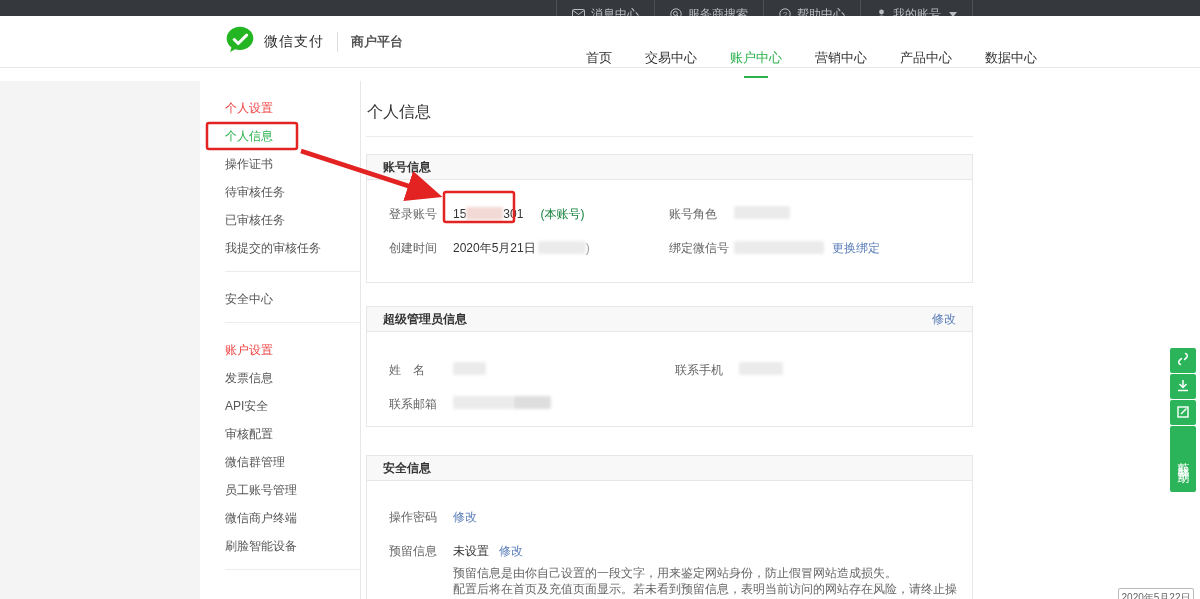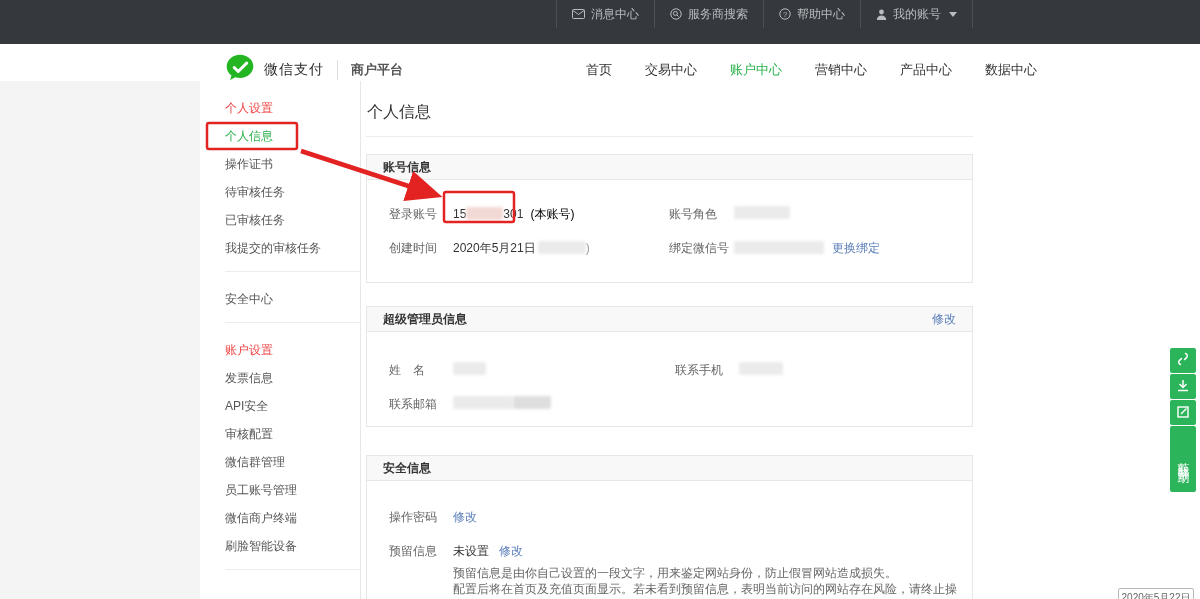--- a/index.html
+++ b/index.html
@@ -1,33 +1,33 @@
 <!DOCTYPE html>
 <html><head>
 <meta charset="utf-8">
 <style>
   * { margin:0; padding:0; box-sizing:border-box; }
   html,body { width:1200px; height:599px; overflow:hidden; }
   body { position:relative; font-family:"Liberation Sans","DejaVu Sans",sans-serif; background:#fff; color:#333; }
 
   
-  .topbar { position:relative; height:44px; background:#35383c; }
+  .topbar { position:relative; height:16px; background:#35383c; }
   .topbar-group { position:absolute; right:227px; top:0; height:28px; display:flex; }
   .topbar-cell { display:flex; align-items:center; gap:6px; padding:0 15px; border-left:1px solid rgba(255,255,255,0.12); font-size:12px; color:#b9bdc1; cursor:pointer; }
   .topbar-cell:last-child { border-right:1px solid rgba(255,255,255,0.12); }
   .topbar-cell svg { display:block; }
   .caret-down { width:0; height:0; border-left:4px solid transparent; border-right:4px solid transparent; border-top:5px solid #b9bdc1; margin-left:2px; }
 
   
   .header { position:relative; height:52px; background:#fff; border-bottom:1px solid #e6e6e6; }
   .brand { position:absolute; left:224px; top:0; height:52px; display:flex; align-items:center; }
   .brand-name { font-size:14px; color:#2b2b2b; letter-spacing:1px; margin-left:8px; }
   .brand-divider { width:1px; height:20px; background:#ddd; margin:0 13px; }
   .brand-portal { font-size:13px; font-weight:bold; color:#555; }
-  .nav { position:absolute; left:586px; top:0; height:52px; display:flex; align-items:center; gap:33px; }
+  .nav { position:absolute; left:586px; top:16px; height:52px; display:flex; align-items:center; gap:33px; }
   .nav-item { position:relative; font-size:13px; color:#333; cursor:pointer; height:52px; line-height:52px; }
   .nav-item.active { color:#2bb24c; }
   .nav-item.active::after { content:""; position:absolute; left:50%; transform:translateX(-50%); bottom:6px; width:24px; height:2px; background:#2bb24c; }
 
   
   .page { position:absolute; top:81px; left:0; right:0; bottom:0; display:flex; background:#fff; }
   .gutter { width:200px; background:#f4f4f4; }
   .sidebar { width:161px; background:#fff; border-right:1px solid #e7e7e7; padding-top:13px; }
   .side-title { height:28px; line-height:28px; padding-left:25px; font-size:12px; color:#ef4444; }
   .side-item { height:28px; line-height:28px; padding-left:25px; font-size:12px; color:#555; cursor:pointer; }
@@ -48,21 +48,21 @@
   .panel-b { position:relative; }
   .pb1 { padding:16px 0 18px; }
   .pb2 { padding:20px 0 6px; }
   .pb3 { padding:18px 0 0; }
   .row { position:relative; height:34px; }
   .row.short { height:32px; }
   .lbl { position:absolute; left:22px; top:10px; font-size:12px; color:#666; }
   .val { position:absolute; left:86px; top:10px; font-size:12px; color:#333; white-space:nowrap; }
   .lbl2 { position:absolute; left:302px; top:10px; font-size:12px; color:#666; }
   .val2 { position:absolute; left:367px; top:10px; font-size:12px; color:#333; white-space:nowrap; }
-  .green-note { color:#000000; margin-left:7px; }
+  .green-note { color:#15803d; margin-left:17px; }
   .link { color:#5a7db8; cursor:pointer; font-size:12px; text-decoration:none; }
   .ml { margin-left:10px; }
   .blur { display:inline-block; height:13px; border-radius:2px; background:#ebebeb; filter:blur(1.6px); vertical-align:-2px; }
   .blur.pink { background:#f3d9d5; }
   .help { margin-left:86px; font-size:12px; color:#666; line-height:16px; }
 
   
   .anno { position:absolute; left:0; top:0; z-index:60; pointer-events:none; }
 
   

